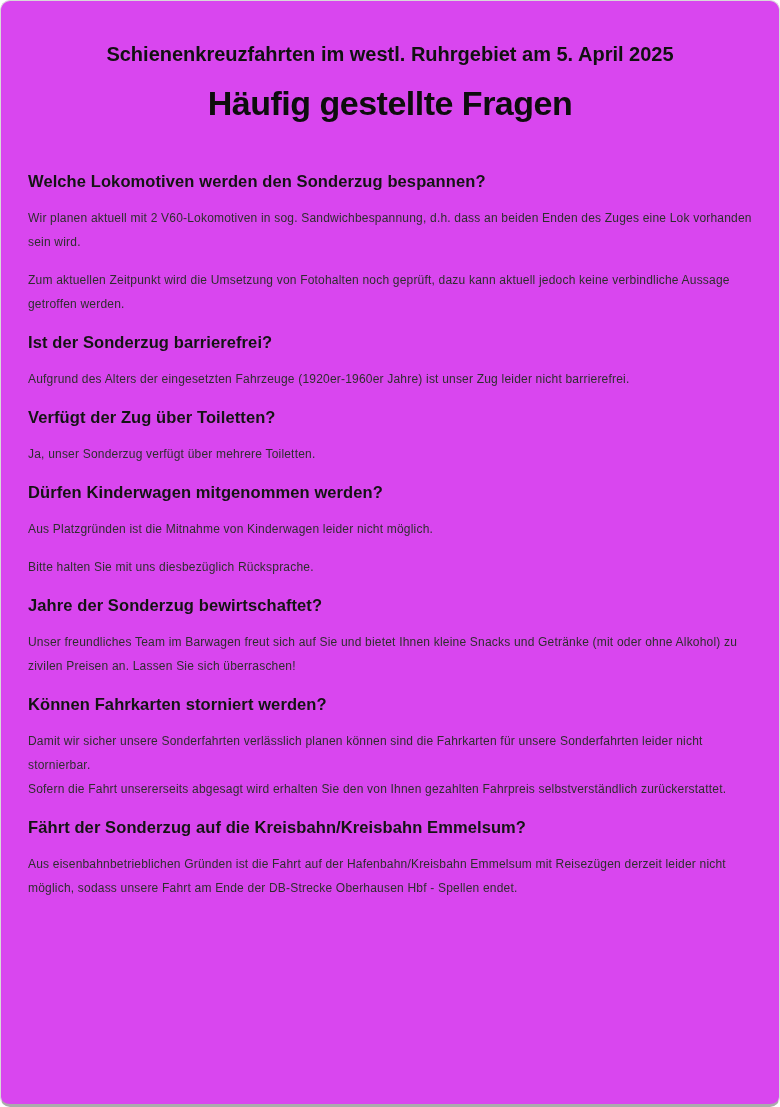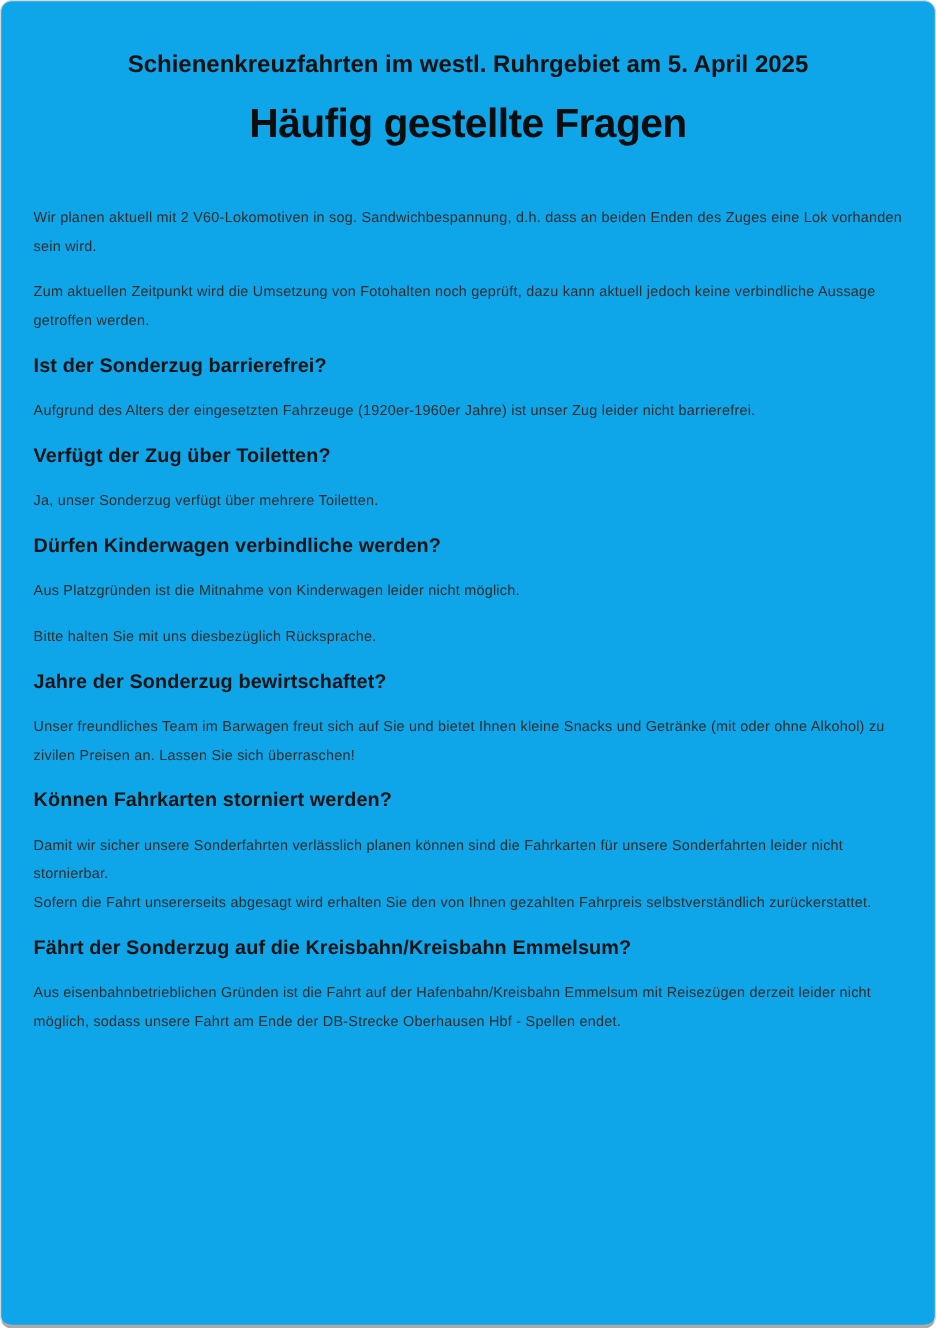--- a/index.html
+++ b/index.html
@@ -10,21 +10,21 @@
   body {
     width: 780px;
     height: 1107px;
     font-family: "Liberation Sans", "DejaVu Sans", sans-serif;
     -webkit-font-smoothing: antialiased;
   }
   .page {
     box-sizing: border-box;
     width: 780px;
     height: 1107px;
-    background: #0ea5e9;
+    background: #d946ef;
     border: 1px solid #d8d8d8;
     border-bottom: 3px solid #ababab;
     border-radius: 10px;
     padding: 40px 27px 30px 27px;
     overflow: hidden;
   }
   header.doc-header {
     text-align: center;
     margin: 0 0 46px 0;
   }
@@ -69,39 +69,40 @@
 <div class="page">
 
   <header class="doc-header">
     <h2 class="supertitle">Schienenkreuzfahrten im westl. Ruhrgebiet am 5. April 2025</h2>
     <h1 class="main-title">Häufig gestellte Fragen</h1>
   </header>
 
   <main>
 
     <article class="faq-item">
+      <h3 class="question">Welche Lokomotiven werden den Sonderzug bespannen?</h3>
       <p class="answer">Wir planen aktuell mit 2 V60-Lokomotiven in sog. Sandwichbespannung, d.h. dass an beiden Enden des Zuges eine Lok vorhanden sein wird.</p>
     </article>
 
     <article class="faq-item">
       <p class="answer">Zum aktuellen Zeitpunkt wird die Umsetzung von Fotohalten noch geprüft, dazu kann aktuell jedoch keine verbindliche Aussage getroffen werden.</p>
     </article>
 
     <article class="faq-item">
       <h3 class="question">Ist der Sonderzug barrierefrei?</h3>
       <p class="answer">Aufgrund des Alters der eingesetzten Fahrzeuge (1920er-1960er Jahre) ist unser Zug leider nicht barrierefrei.</p>
     </article>
 
     <article class="faq-item">
       <h3 class="question">Verfügt der Zug über Toiletten?</h3>
       <p class="answer">Ja, unser Sonderzug verfügt über mehrere Toiletten.</p>
     </article>
 
     <article class="faq-item">
-      <h3 class="question">Dürfen Kinderwagen verbindliche werden?</h3>
+      <h3 class="question">Dürfen Kinderwagen mitgenommen werden?</h3>
       <p class="answer">Aus Platzgründen ist die Mitnahme von Kinderwagen leider nicht möglich.</p>
     </article>
 
     <article class="faq-item">
       <p class="answer">Bitte halten Sie mit uns diesbezüglich Rücksprache.</p>
     </article>
 
     <article class="faq-item">
       <h3 class="question">Jahre der Sonderzug bewirtschaftet?</h3>
       <p class="answer">Unser freundliches Team im Barwagen freut sich auf Sie und bietet Ihnen kleine Snacks und Getränke (mit oder ohne Alkohol) zu zivilen Preisen an. Lassen Sie sich überraschen!</p>

